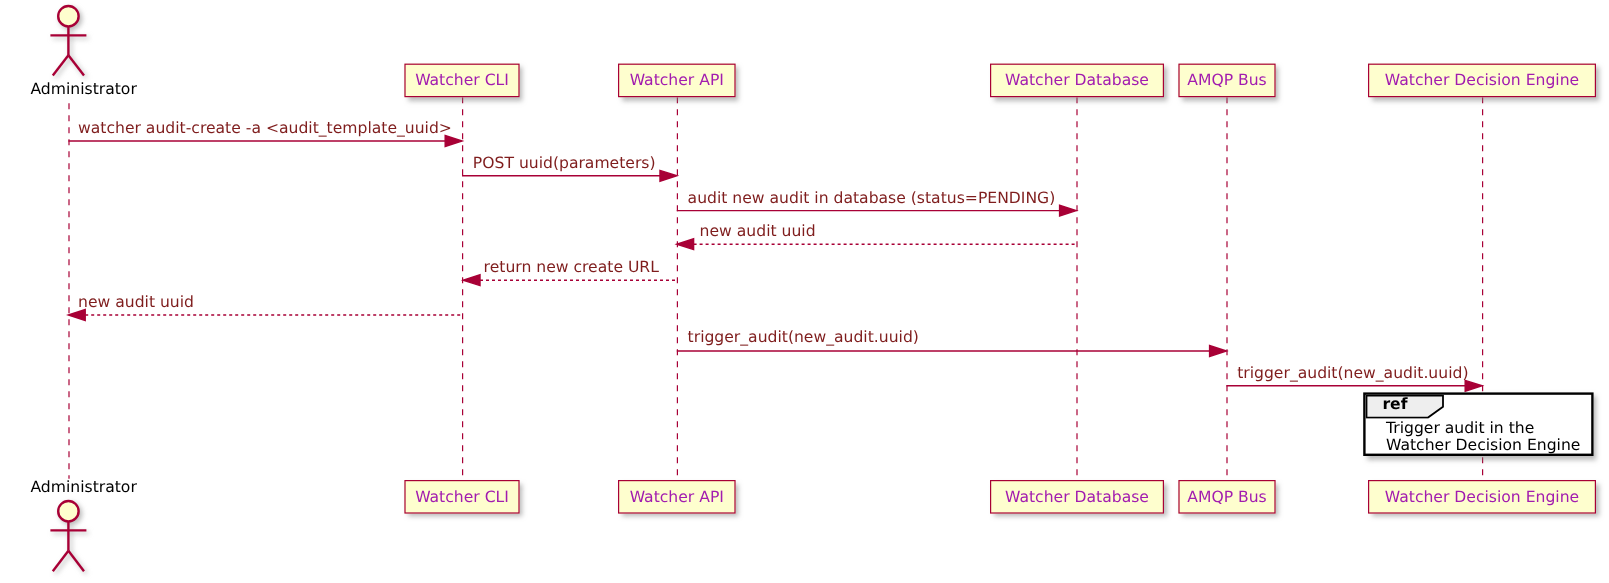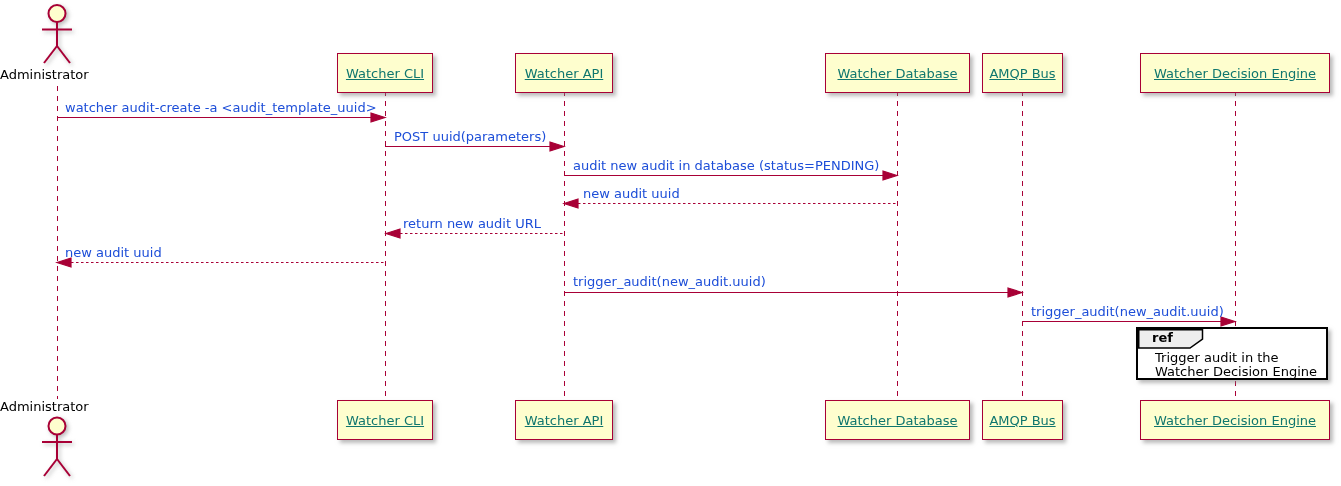--- a/index.html
+++ b/index.html
@@ -17,42 +17,41 @@
     color: #000000;
     overflow: hidden;
   }
   .canvas svg.layer {
     position: absolute;
     left: 0;
     top: 0;
   }
   .participant {
     position: absolute;
-    height: 40px;
+    height: 28px;
     box-sizing: border-box;
     background: #FEFECE;
     border: 1.5px solid #A80036;
     box-shadow: 3px 3px 4px rgba(130,130,130,0.55);
     display: flex;
     align-items: center;
     justify-content: center;
     white-space: nowrap;
-    color: #0f766e;
-    text-decoration: underline;
+    color: #a21caf;
   }
   .msg-label {
     position: absolute;
     white-space: nowrap;
-    color: #1d4ed8;
+    color: #7f1d1d;
     line-height: 15px;
   }
   .actor-label {
     position: absolute;
     width: 114px;
-    text-align: left;
+    text-align: right;
     white-space: nowrap;
     color: #000000;
   }
   .ref-box {
     position: absolute;
     left: 1136px;
     top: 327px;
     width: 192px;
     height: 53px;
     box-sizing: border-box;
@@ -166,21 +165,21 @@
   <div class="participant" style="left:337px; top:400px; width:96px;">Watcher CLI</div>
   <div class="participant" style="left:515px; top:400px; width:98px;">Watcher API</div>
   <div class="participant" style="left:825px; top:400px; width:145px;">Watcher Database</div>
   <div class="participant" style="left:982px; top:400px; width:81px;">AMQP Bus</div>
   <div class="participant" style="left:1140px; top:400px; width:190px;">Watcher Decision Engine</div>
 
   <div class="msg-label" style="left:65px;  top:100px;">watcher audit-create -a &lt;audit_template_uuid&gt;</div>
   <div class="msg-label" style="left:394px; top:129px;">POST uuid(parameters)</div>
   <div class="msg-label" style="left:573px; top:158px;">audit new audit in database (status=PENDING)</div>
   <div class="msg-label" style="left:583px; top:186px;">new audit uuid</div>
-  <div class="msg-label" style="left:403px; top:216px;">return new audit URL</div>
+  <div class="msg-label" style="left:403px; top:216px;">return new create URL</div>
   <div class="msg-label" style="left:65px;  top:245px;">new audit uuid</div>
   <div class="msg-label" style="left:573px; top:274px;">trigger_audit(new_audit.uuid)</div>
   <div class="msg-label" style="left:1031px; top:304px;">trigger_audit(new_audit.uuid)</div>
 
   <div class="ref-box">
     <svg class="ref-header" width="66" height="20">
       <path d="M0.75,0.75 H64.5 V10 L52,19 H0.75 Z" fill="#EEEEEE" stroke="#000000" stroke-width="1.5"></path>
     </svg>
     <div class="ref-keyword">ref</div>
     <div class="ref-body">

